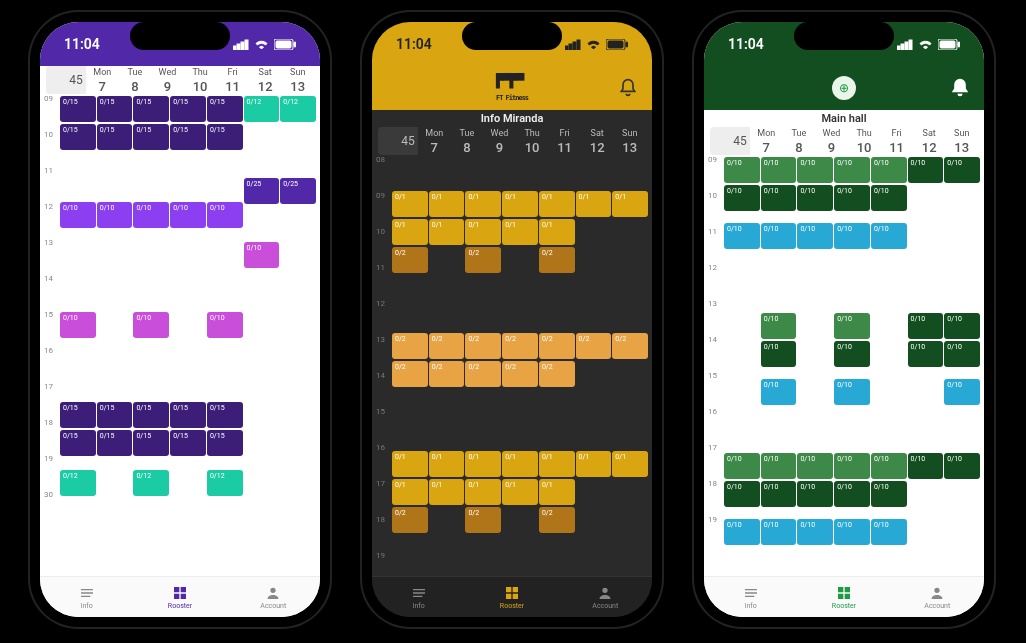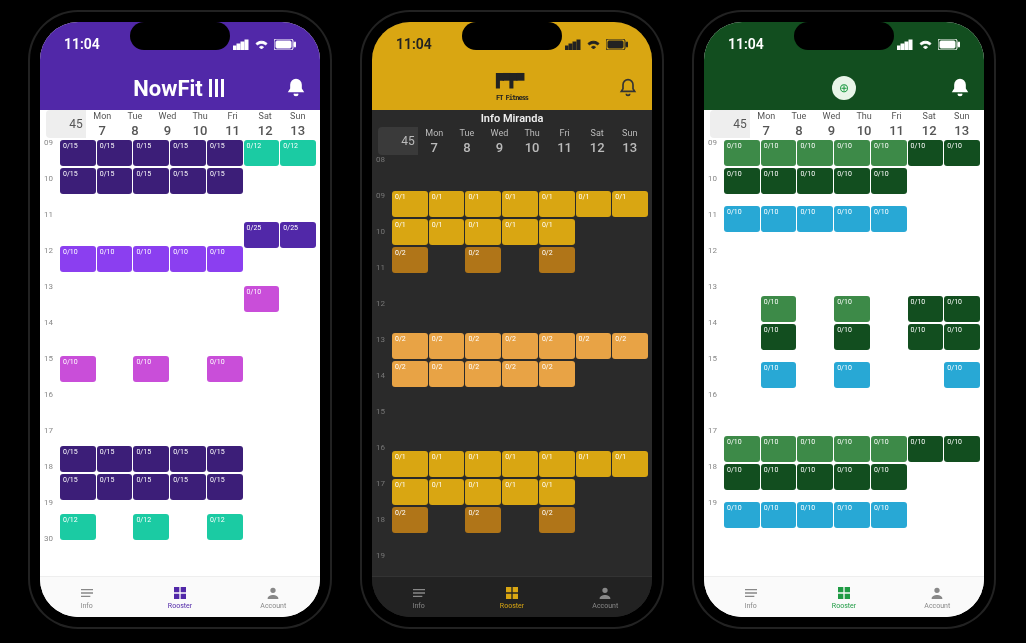--- a/index.html
+++ b/index.html
@@ -225,32 +225,20 @@
             <rect x="8" y="3" width="3" height="8"></rect>
             <rect x="12" y="1" width="3" height="10"></rect>
           </svg>
         <svg width="15" height="11" viewBox="0 0 15 11">
             <path d="M7.5 10L9.5 8C8.4 7 6.6 7 5.5 8zM3.5 6C5.7 4 9.3 4 11.5 6L13 4.5C10 1.5 5 1.5 2 4.5z"></path>
           </svg>
         <svg width="22" height="11" viewBox="0 0 22 11">
             <rect x="0" y="0" width="19" height="11" rx="2" fill="none" stroke-width="1"></rect>
             <rect x="2" y="2" width="15" height="7" rx="1"></rect>
             <rect x="20" y="3" width="2" height="5" rx="1"></rect>
-          </svg>
-      </span>
-    </div>
-    <div class="header">
-      <span style="width:20px"></span>
-      <span class="title-wrap">
-        <span class="brand-title">NowFit</span>
-        <span class="brand-logo-1"></span>
-      </span>
-      <span class="bell">
-        <svg width="20" height="20" viewBox="0 0 24 24" fill="none" stroke-width="2">
-            <path d="M6 8a6 6 0 0112 0v5l2 3H4l2-3zM10 19a2 2 0 004 0"></path>
           </svg>
       </span>
     </div>
 
     <div class="week">
       <div class="weeknum">45</div>
       <div class="daycol">
           <div class="dow">Mon</div>
           <div class="dnum">7</div>
         </div>
@@ -605,20 +593,21 @@
       <span style="width:20px"></span>
       <span class="title-wrap">
         <span class="brand-logo-3">⊕</span>
       </span>
       <span class="bell">
         <svg width="20" height="20" viewBox="0 0 24 24" fill="none" stroke-width="2">
             <path d="M6 8a6 6 0 0112 0v5l2 3H4l2-3zM10 19a2 2 0 004 0"></path>
           </svg>
       </span>
     </div>
+    <div class="subhead">Main hall</div>
     <div class="week">
       <div class="weeknum">45</div>
       <div class="daycol">
           <div class="dow">Mon</div>
           <div class="dnum">7</div>
         </div>
       <div class="daycol">
           <div class="dow">Tue</div>
           <div class="dnum">8</div>
         </div>

